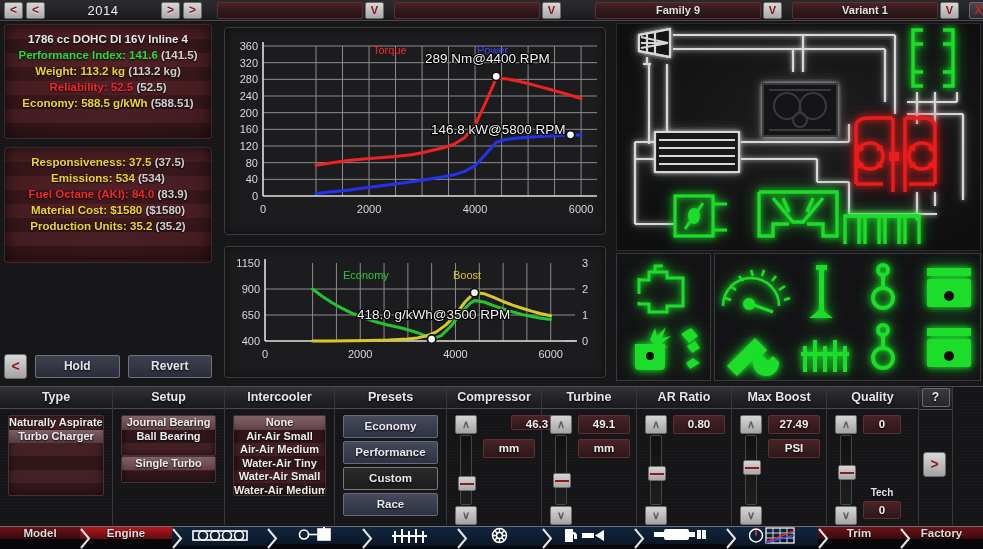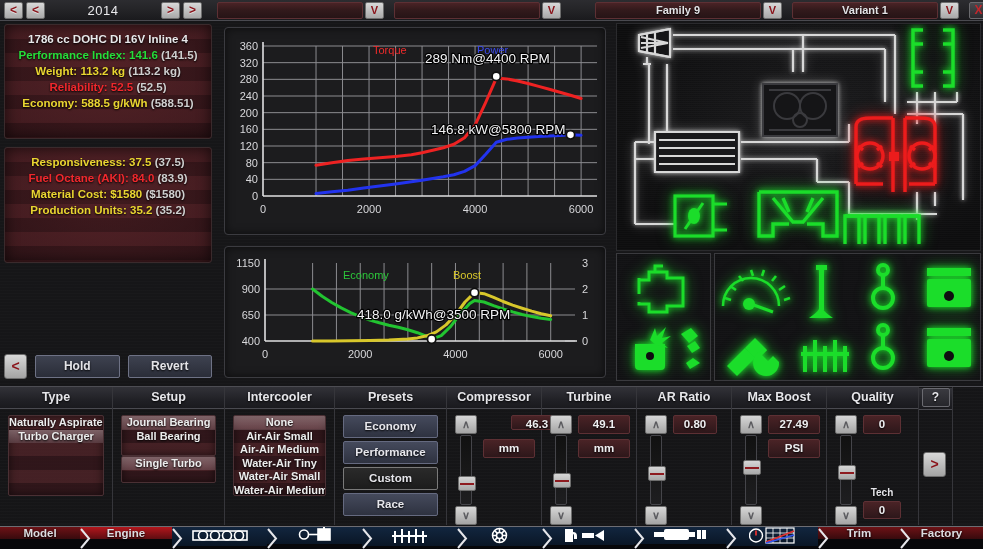--- a/index.html
+++ b/index.html
@@ -189,20 +189,21 @@
   <div class="leftcol">
     <div class="statpanel p1" id="panel1">
         <div class="statline"><span class="sv-white">1786 cc DOHC DI 16V Inline 4</span></div>
         <div class="statline"><span class="sv-green">Performance Index: 141.6</span><span class="paren"> (141.5)</span></div>
         <div class="statline"><span class="sv-yellow">Weight: 113.2 kg</span><span class="paren"> (113.2 kg)</span></div>
         <div class="statline"><span class="sv-red">Reliability: 52.5</span><span class="paren"> (52.5)</span></div>
         <div class="statline"><span class="sv-yellow">Economy: 588.5 g/kWh</span><span class="paren"> (588.51)</span></div>
       </div>
     <div class="statpanel p2" id="panel2">
         <div class="statline"><span class="sv-yellow">Responsiveness: 37.5</span><span class="paren"> (37.5)</span></div>
+        <div class="statline"><span class="sv-yellow">Emissions: 534</span><span class="paren"> (534)</span></div>
         <div class="statline"><span class="sv-red">Fuel Octane (AKI): 84.0</span><span class="paren"> (83.9)</span></div>
         <div class="statline"><span class="sv-yellow">Material Cost: $1580</span><span class="paren"> ($1580)</span></div>
         <div class="statline"><span class="sv-yellow">Production Units: 35.2</span><span class="paren"> (35.2)</span></div>
       </div>
   </div>
 
   <div class="holdrow">
     <div class="sidearrow">&lt;</div>
     <div class="gbtn">Hold</div>
     <div class="gbtn">Revert</div>
@@ -530,21 +531,21 @@
       <div class="col" style="width: 95px;">
         <div class="colhdr">AR Ratio</div>
         <div class="colbody">
           <div class="spinner">
             <div class="sbtn">∧</div>
             <div class="strack">
               <div class="sthumb" style="top: 30.25px;"></div>
             </div>
             <div class="sbtn" style="position: absolute; top: 91px; left: 0px;">∨</div>
           </div>
-          <div class="valbox" style="left: 36px; top: 6px; width: 44px; height: 19px; line-height: 17px;">0.80</div>
+          <div class="valbox" style="left: 36px; top: 6px; width: 52px; height: 19px; line-height: 17px;">0.80</div>
         </div>
       </div>
       <div class="col" style="width: 95px;">
         <div class="colhdr">Max Boost</div>
         <div class="colbody">
           <div class="spinner">
             <div class="sbtn">∧</div>
             <div class="strack">
               <div class="sthumb" style="top: 24.2px;"></div>
             </div>

